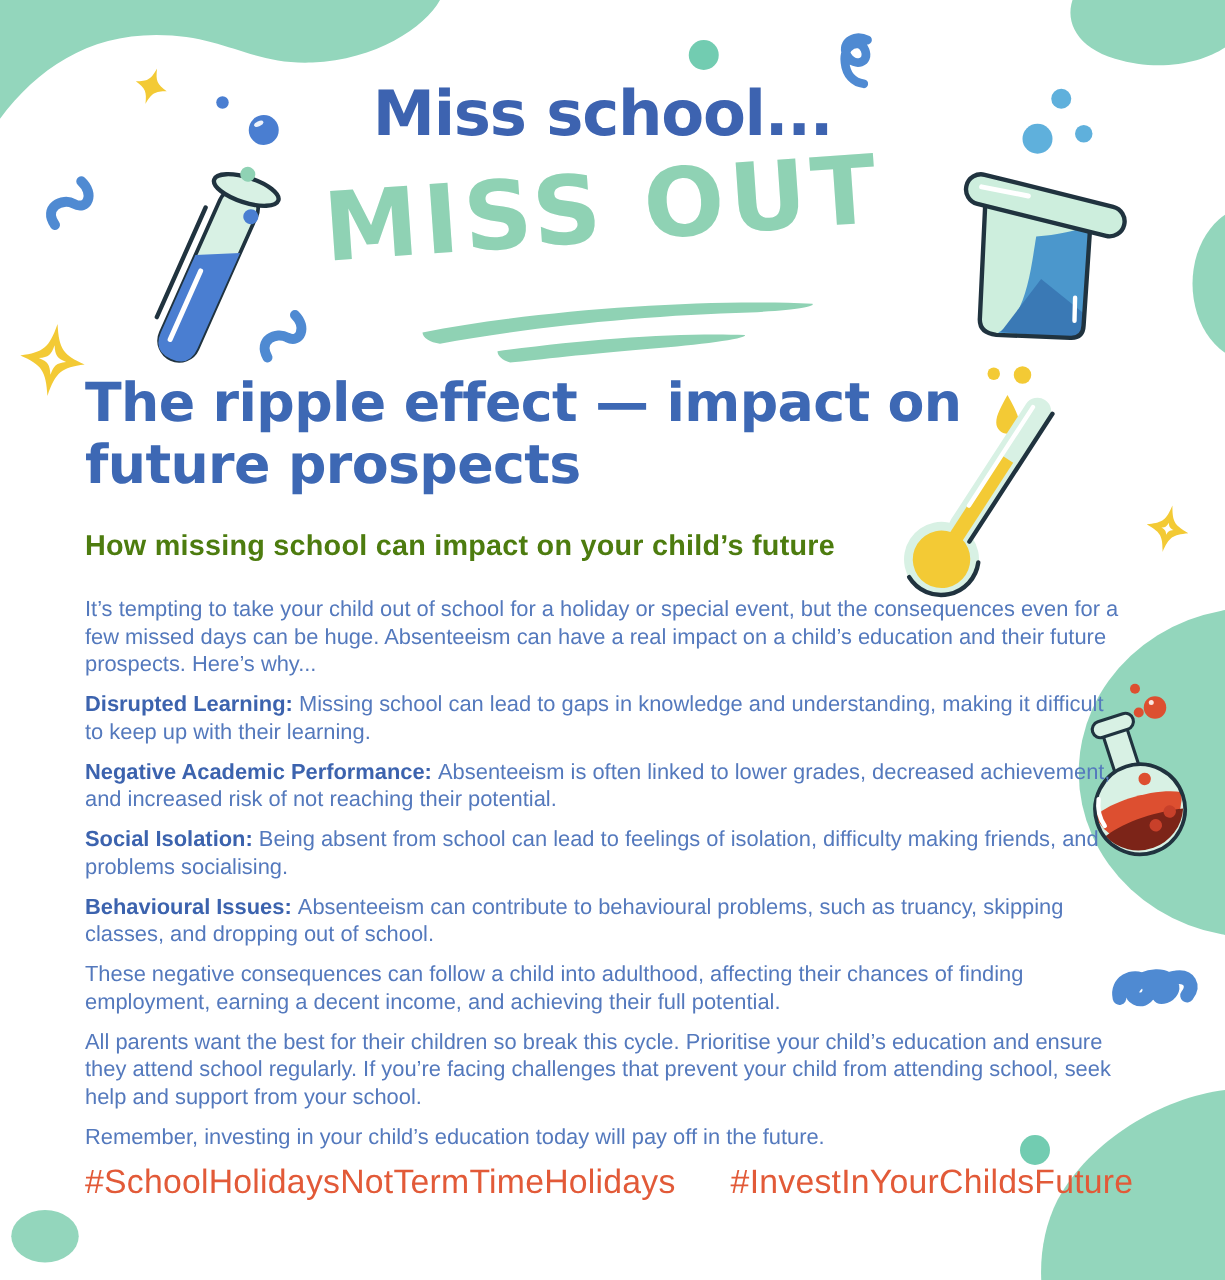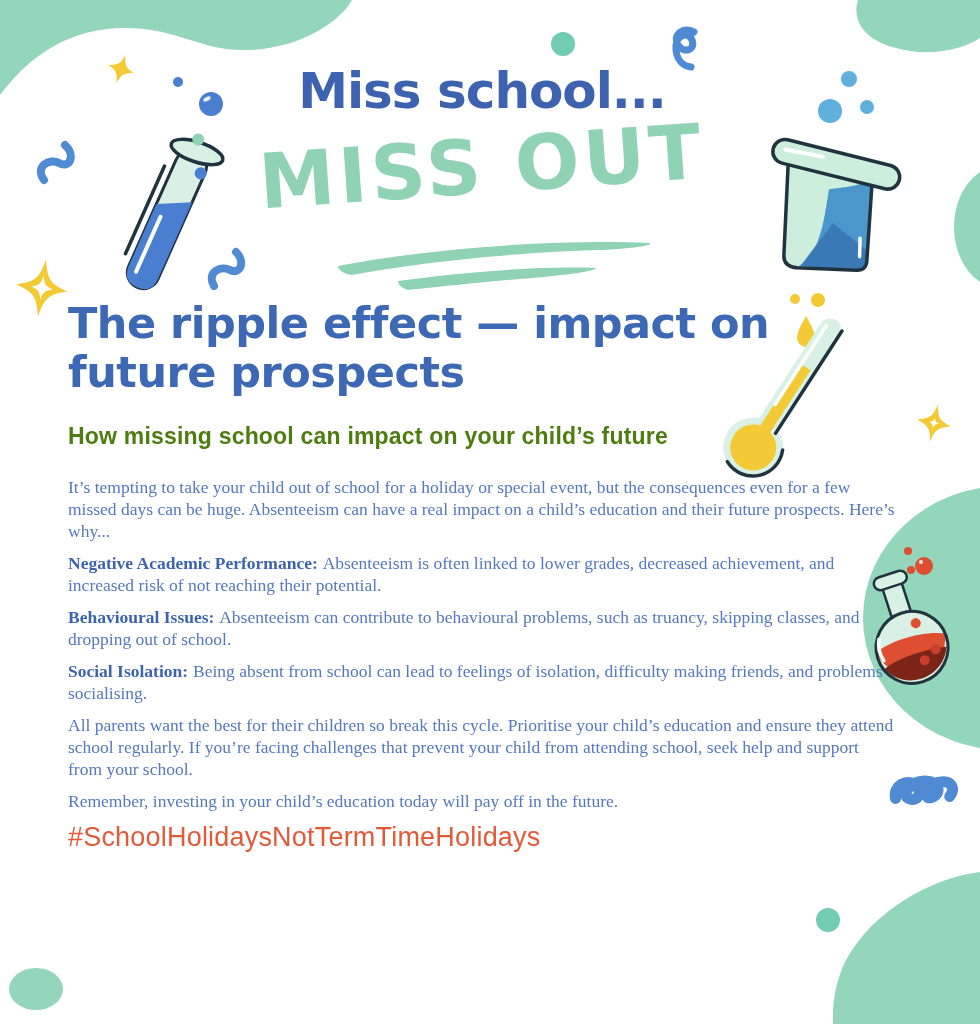--- a/index.html
+++ b/index.html
@@ -8,21 +8,21 @@
   .stage{position:absolute;inset:0;width:980px;height:964px;}
   svg.bg{position:absolute;left:0;top:0;z-index:0;pointer-events:none;}
   .content{position:absolute;left:68px;top:64px;width:828px;z-index:1;}
   .title{font-family:"DejaVu Sans", sans-serif;text-align:center;font-size:50px;font-weight:800;
          color:#3d63b0;letter-spacing:-1px;line-height:1.1;margin:0 0 8px 0;}
   .missout{font-family:"DejaVu Sans", sans-serif;text-align:center;font-size:76px;font-weight:800;
          color:#8fd2b4;letter-spacing:4px;transform:rotate(-4deg);line-height:1.05;margin:2px 0 0 0;}
   .heading{font-family:"DejaVu Sans", sans-serif;font-size:43px;font-weight:800;color:#3d68b4;
          line-height:1.14;letter-spacing:-0.5px;max-width:720px;margin:92px 0 12px 0;}
   .subheading{font-size:23px;font-weight:bold;color:#4d7c0f;margin:26px 0 0 0;letter-spacing:0.2px;}
-  .paras{margin-top:26px;font-family:Liberation Serif, serif;}
+  .paras{margin-top:26px;}
   .body-p{font-size:17.5px;line-height:22px;color:#5479bd;margin:0 0 10px 0;}
   .p-lead{font-weight:bold;color:#3c63ae;}
   .p-lead:not(:empty){margin-right:0.28em;}
   .hashtags{display:flex;gap:44px;margin-top:8px;font-size:27px;color:#e25a38;letter-spacing:0.2px;}
 </style>
 </head>
 <body>
 
 <div class="stage">
 
@@ -128,25 +128,28 @@
 
   <div class="content">
     <div class="title">Miss school...</div>
     <div class="missout">MISS OUT</div>
 
     <div class="heading">The ripple effect — impact on future prospects</div>
     <div class="subheading">How missing school can impact on your child’s future</div>
 
     <div class="paras">
       <p class="body-p"><span class="p-lead"></span><span class="p-text">It’s tempting to take your child out of school for a holiday or special event, but the consequences even for a few missed days can be huge. Absenteeism can have a real impact on a child’s education and their future prospects. Here’s why...</span></p>
+      <p class="body-p"><span class="p-lead">Disrupted Learning:</span><span class="p-text">Missing school can lead to gaps in knowledge and understanding, making it difficult to keep up with their learning.</span></p>
       <p class="body-p"><span class="p-lead">Negative Academic Performance:</span><span class="p-text">Absenteeism is often linked to lower grades, decreased achievement, and increased risk of not reaching their potential.</span></p>
+      <p class="body-p"><span class="p-lead">Social Isolation:</span><span class="p-text">Being absent from school can lead to feelings of isolation, difficulty making friends, and problems socialising.</span></p>
       <p class="body-p"><span class="p-lead">Behavioural Issues:</span><span class="p-text">Absenteeism can contribute to behavioural problems, such as truancy, skipping classes, and dropping out of school.</span></p>
-      <p class="body-p"><span class="p-lead">Social Isolation:</span><span class="p-text">Being absent from school can lead to feelings of isolation, difficulty making friends, and problems socialising.</span></p>
+      <p class="body-p"><span class="p-lead"></span><span class="p-text">These negative consequences can follow a child into adulthood, affecting their chances of finding employment, earning a decent income, and achieving their full potential.</span></p>
       <p class="body-p"><span class="p-lead"></span><span class="p-text">All parents want the best for their children so break this cycle.  Prioritise your child’s education and ensure they attend school regularly. If you’re facing challenges that prevent your child from attending school, seek help and support from your school.</span></p>
       <p class="body-p"><span class="p-lead"></span><span class="p-text">Remember, investing in your child’s education today will pay off in the future.</span></p>
     </div>
 
     <div class="hashtags">
       <span>#SchoolHolidaysNotTermTimeHolidays</span>
+      <span>#InvestInYourChildsFuture</span>
     </div>
   </div>
 
 </div>
 
 </body></html>

